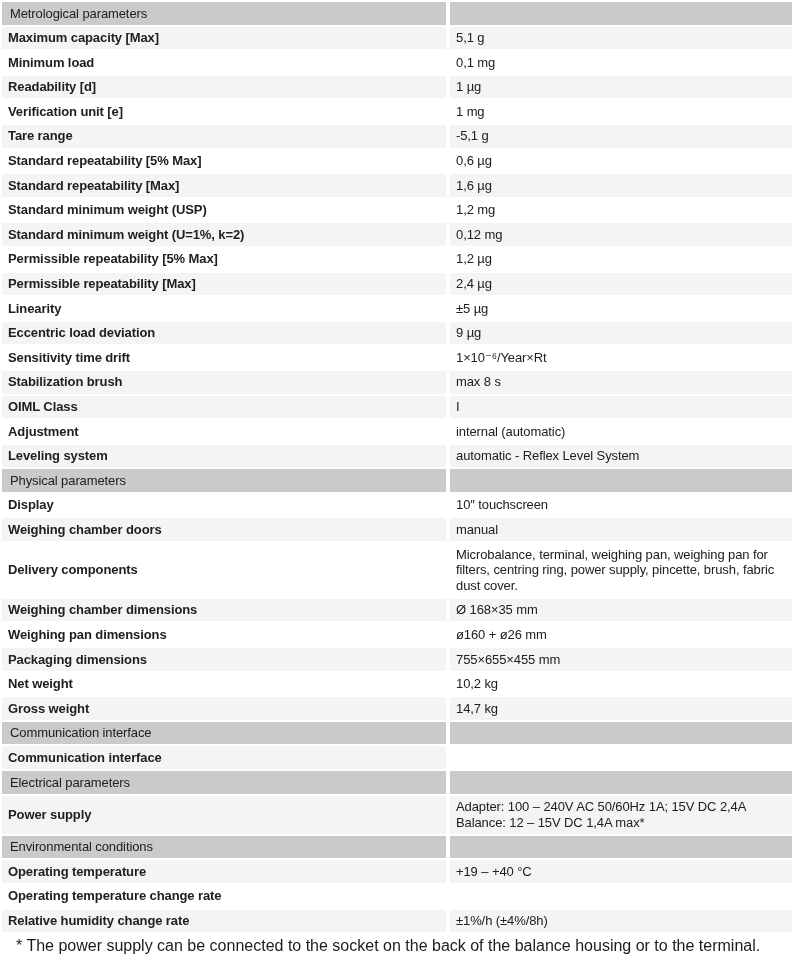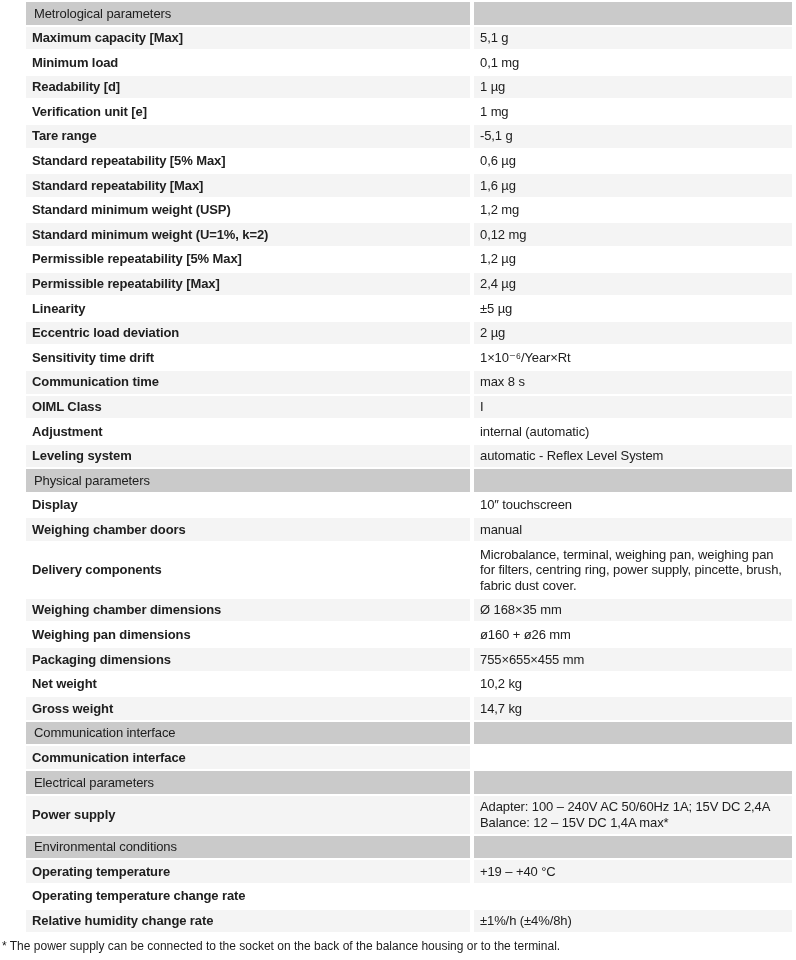--- a/index.html
+++ b/index.html
@@ -21,35 +21,35 @@
   }
   .cell {
     display: flex;
     flex-direction: column;
     justify-content: center;
     padding: 3.5px 8px 3.5px 6px;
     font-size: 13px;
     line-height: 15.6px;
     letter-spacing: -0.1px;
   }
-  .c1 { flex: 0 0 444px; margin-left: 24px; }
+  .c1 { flex: 0 0 444px; }
   .c2 { flex: 1; }
   .header-row .cell {
     background: #cacaca;
     font-weight: 400;
   }
   .header-row .c1 { padding-left: 8px; }
   .data-row .c1 { font-weight: 700; }
   .data-row.alt .cell { background: #f4f4f4; }
   .data-row.plain .cell { background: #ffffff; }
   .value { white-space: pre-line; }
   .footnote {
-    font-size: 12px;
+    font-size: 16px;
     line-height: 16px;
-    padding: 4px 0 0 2px;
+    padding: 4px 0 0 16px;
     color: #1c1c1c;
   }
 </style>
 </head>
 <body>
 
 <div class="spec-table">
   <div class="trow header-row">
     <div class="cell c1">
         <span class="label">Metrological parameters</span>
@@ -165,36 +165,36 @@
     <div class="cell c2">
         <span class="value">±5 µg</span>
       </div>
   </div>
 
   <div class="trow data-row alt">
     <div class="cell c1">
         <span class="label">Eccentric load deviation</span>
       </div>
     <div class="cell c2">
-        <span class="value">2 µg</span>
+        <span class="value">9 µg</span>
       </div>
   </div>
 
   <div class="trow data-row plain">
     <div class="cell c1">
         <span class="label">Sensitivity time drift</span>
       </div>
     <div class="cell c2">
         <span class="value">1×10⁻⁶/Year×Rt</span>
       </div>
   </div>
 
   <div class="trow data-row alt">
     <div class="cell c1">
-        <span class="label">Communication time</span>
+        <span class="label">Stabilization brush</span>
       </div>
     <div class="cell c2">
         <span class="value">max 8 s</span>
       </div>
   </div>
 
   <div class="trow data-row alt">
     <div class="cell c1">
         <span class="label">OIML Class</span>
       </div>

